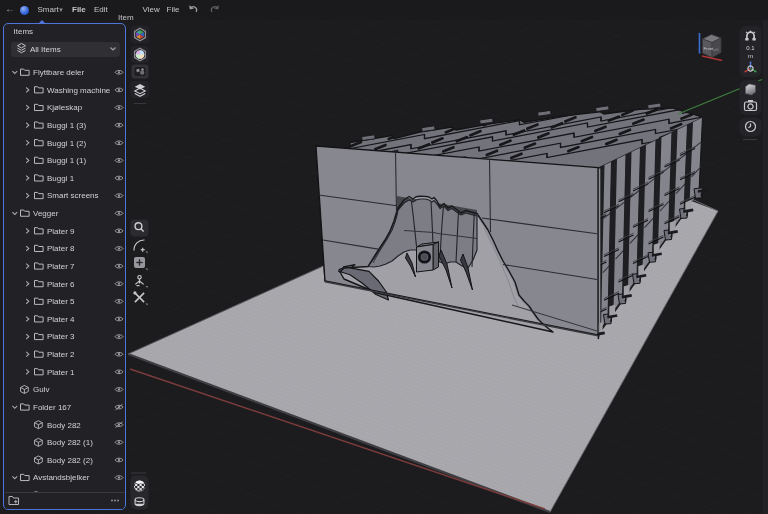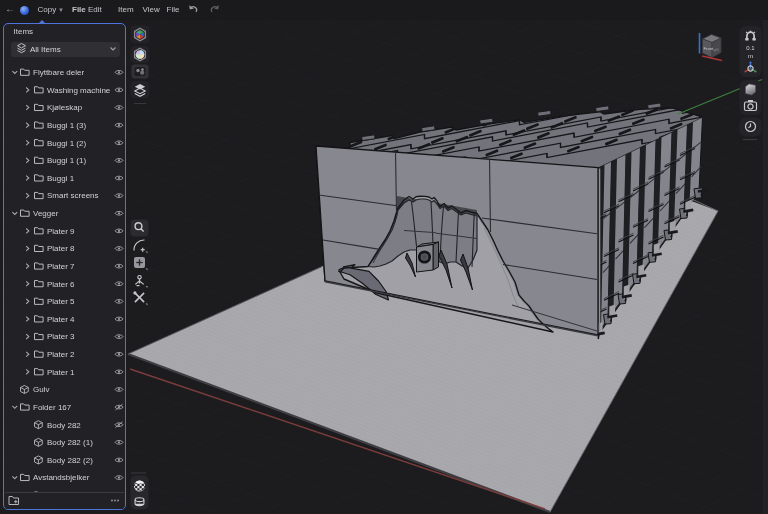--- a/index.html
+++ b/index.html
@@ -1219,25 +1219,25 @@
       <g transform="translate(750.5,126.5)" fill="none" stroke="#c9c9cd" stroke-width="1.2">
         <circle cx="0" cy="0" r="5"></circle>
         <polyline points="0,-3 0,0 -2.1,1.2"></polyline>
       </g>
       <line x1="743.0" y1="139.5" x2="757.0" y2="139.5" stroke="#3a3a3e" stroke-width="1.2" stroke-linecap="butt"></line>
   </svg>
   <div style="position:absolute;left:38px;top:19.5px;width:0;height:0;border-left:4.5px solid transparent;border-right:4.5px solid transparent;border-bottom:4.5px solid #4f74dc;"></div>
   <div id="menubar">
       <div class="mi" style="left:5px;top:-1px;color:#a5a5aa;font-size:10px;">←</div>
       <div style="position:absolute;left:19.5px;top:5.5px;width:9px;height:9px;border-radius:50%;background:radial-gradient(circle at 35% 30%,#8fb0f4,#2e5fd6 62%,#1d43a8);"></div>
-      <div class="mi" style="left:37.5px;">Copy</div>
+      <div class="mi" style="left:37.5px;">Smart</div>
       <div class="mi" style="left:58px;color:#8a8a8f;font-size:6px;">▼</div>
       <div class="mi" style="left:72px;font-weight:bold;">File</div>
-      <div class="mi" style="left:88px;">Edit</div>
-      <div class="mi" style="left:118px;">Item</div>
+      <div class="mi" style="left:94px;">Edit</div>
+      <div class="mi" style="left:118px;margin-top:8px;">Item</div>
       <div class="mi" style="left:142.5px;">View</div>
       <div class="mi" style="left:166.5px;">File</div>
       <svg style="position:absolute;left:187px;top:3.5px;" width="34" height="13" viewBox="0 0 34 13">
         <path d="M3.2,4.2 C4.6,2.6 6.6,2.2 8.2,3.4 C9.6,4.4 10,6.4 9,8" fill="none" stroke="#9a9a9f" stroke-width="1.3"></path>
         <path d="M2.2,1.2 L2.8,5.4 L7,4.6 Z" fill="#9a9a9f"></path>
         <path d="M30.8,4.2 C29.4,2.6 27.4,2.2 25.8,3.4 C24.4,4.4 24,6.4 25,8" fill="none" stroke="#5e5e63" stroke-width="1.3"></path>
         <path d="M31.8,1.2 L31.2,5.4 L27,4.6 Z" fill="#5e5e63"></path>
       </svg>
     </div>
   <div id="panel">

